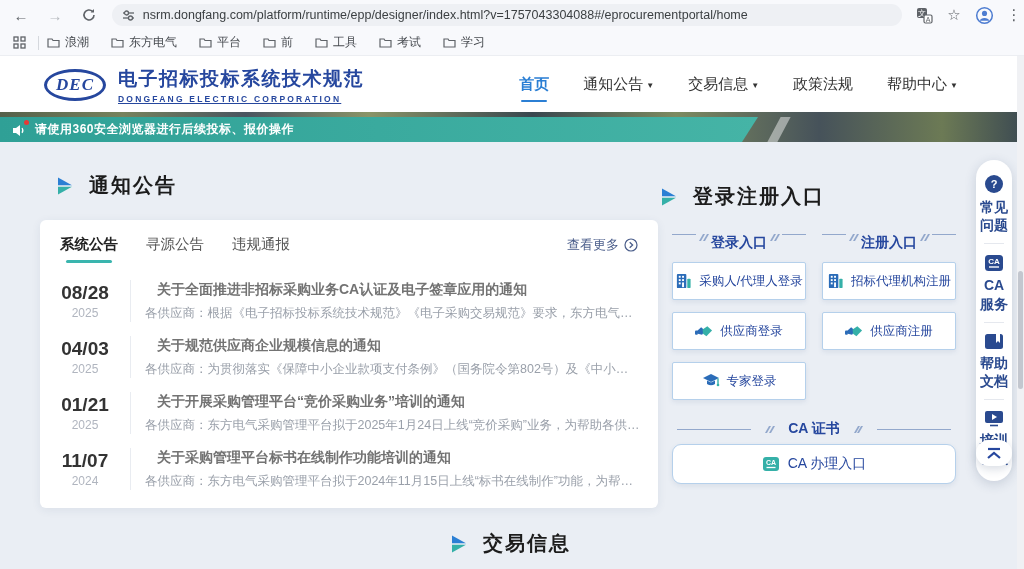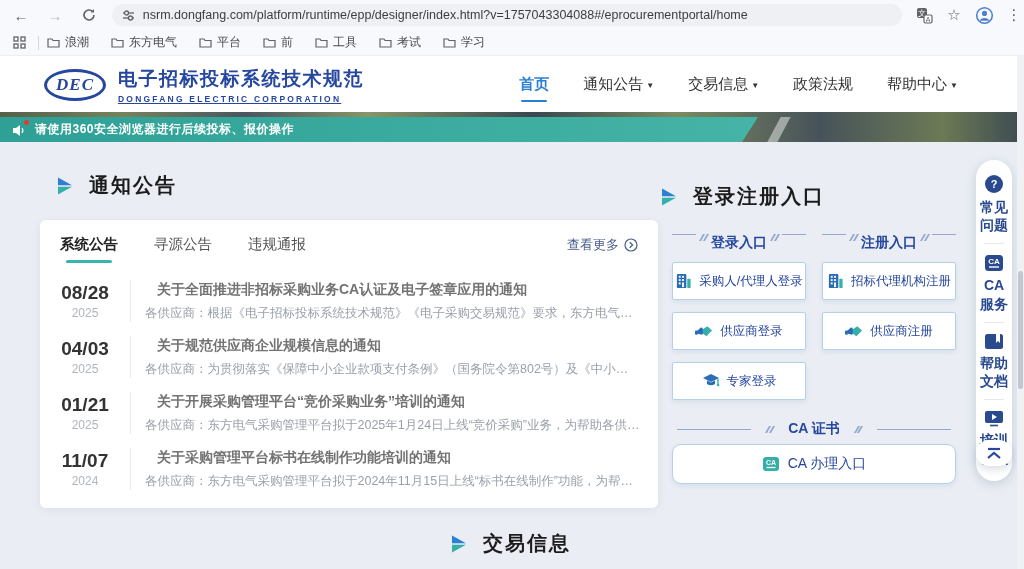--- a/index.html
+++ b/index.html
@@ -56,21 +56,21 @@
   #banner .slash-accent { position:absolute; right:240px; bottom:0; width:10px; height:25px;
     background:rgba(255,255,255,.45); transform:skewX(-28deg); }
 
   
   .sec-head { position:absolute; display:flex; align-items:center; gap:16px; }
   .sec-head h2 { font-size:20px; color:#1c1c1c; letter-spacing:2px; }
 
   
   #notice-card { position:absolute; left:40px; top:220px; width:618px; height:288px;
     background:#fff; border-radius:6px; box-shadow:0 2px 10px rgba(40,60,100,.08); }
-  #tabs { display:flex; align-items:center; padding:15px 20px 9px 20px; gap:36px; }
+  #tabs { display:flex; align-items:center; padding:15px 20px 9px 20px; gap:28px; }
   .tab { font-size:14.5px; color:#555; cursor:pointer; position:relative; }
   .tab.active { color:#222; font-weight:bold; }
   .tab.active::after { content:""; position:absolute; left:6px; right:6px; bottom:-9px; height:3px;
     background:#3ab5ae; border-radius:2px; }
   #more-link { margin-left:auto; display:flex; align-items:center; gap:5px; font-size:13px;
     color:#4a5d8a; cursor:pointer; }
   #notice-list { padding:10px 18px 0 14px; }
   .n-item { display:flex; align-items:center; height:56px; cursor:pointer; }
   .n-date { width:62px; text-align:center; flex:none; }
   .n-date .d { font-size:19px; font-weight:bold; color:#333; }

